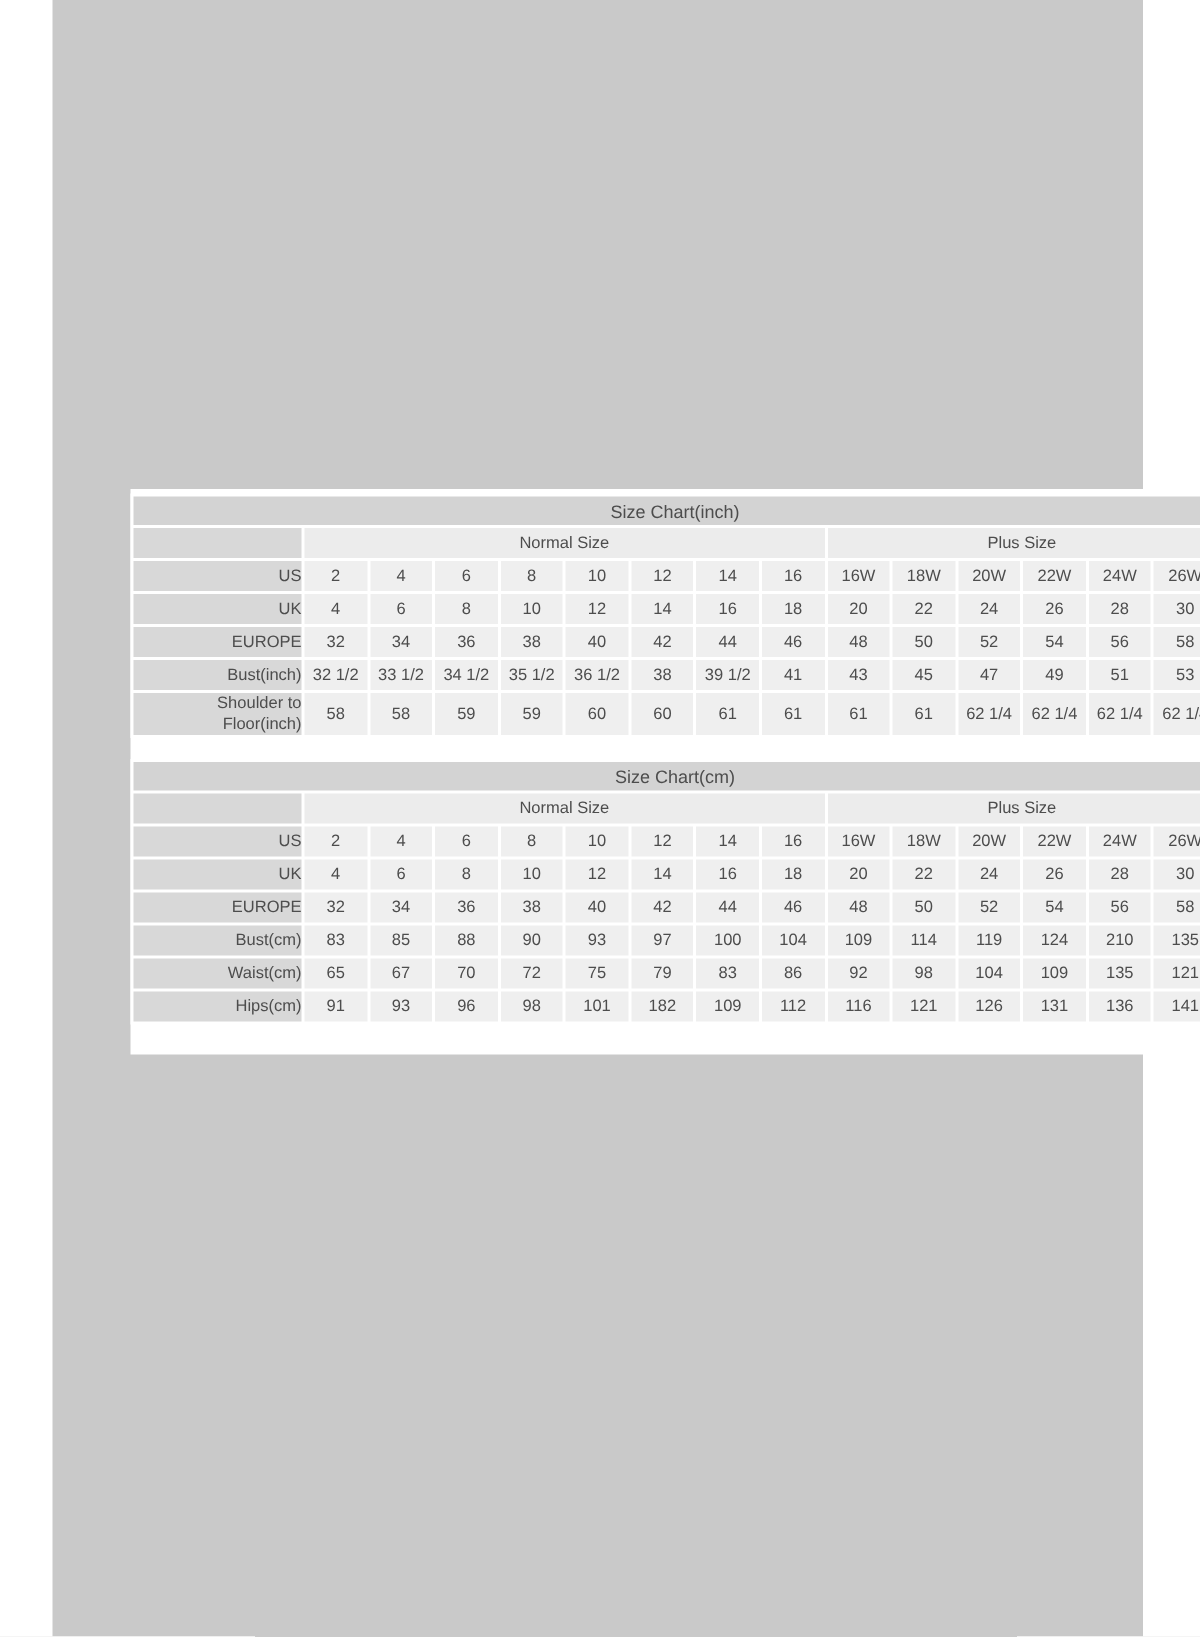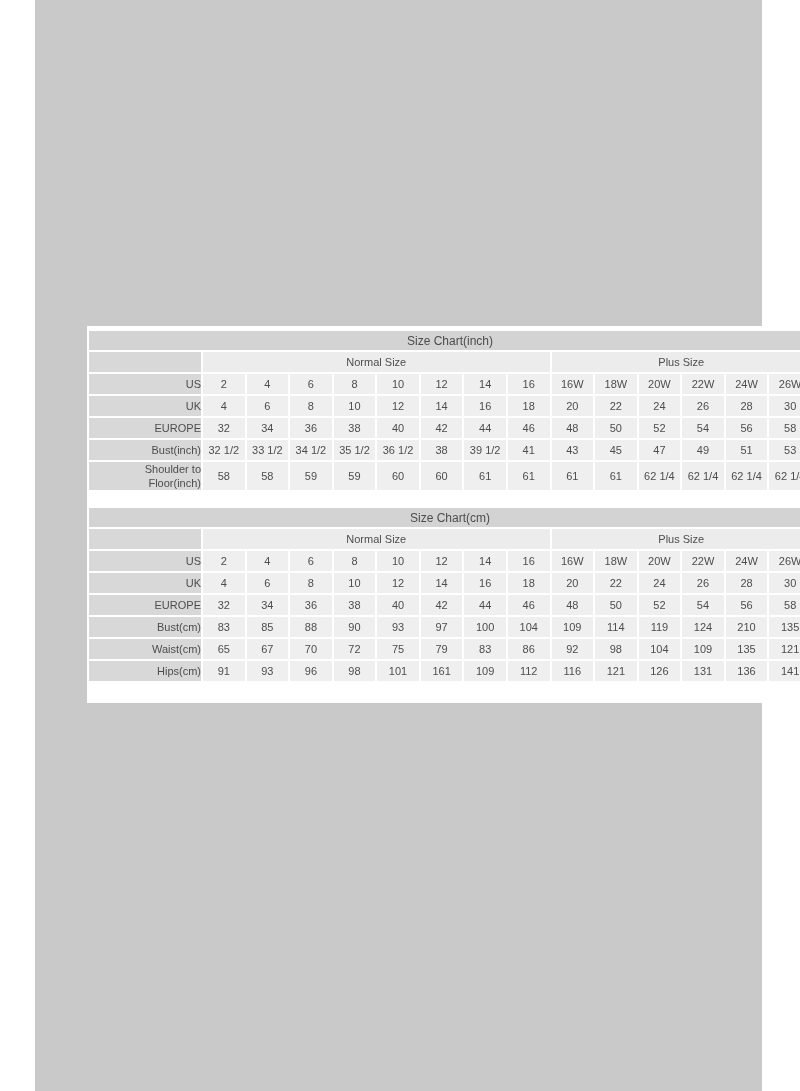--- a/index.html
+++ b/index.html
@@ -265,21 +265,21 @@
               <td class="val">135</td>
               <td class="val">121</td>
             </tr>
             <tr>
               <td class="label">Hips(cm)</td>
               <td class="val">91</td>
               <td class="val">93</td>
               <td class="val">96</td>
               <td class="val">98</td>
               <td class="val">101</td>
-              <td class="val">161</td>
+              <td class="val">182</td>
               <td class="val">109</td>
               <td class="val">112</td>
               <td class="val">116</td>
               <td class="val">121</td>
               <td class="val">126</td>
               <td class="val">131</td>
               <td class="val">136</td>
               <td class="val">141</td>
             </tr>
           </tbody>

